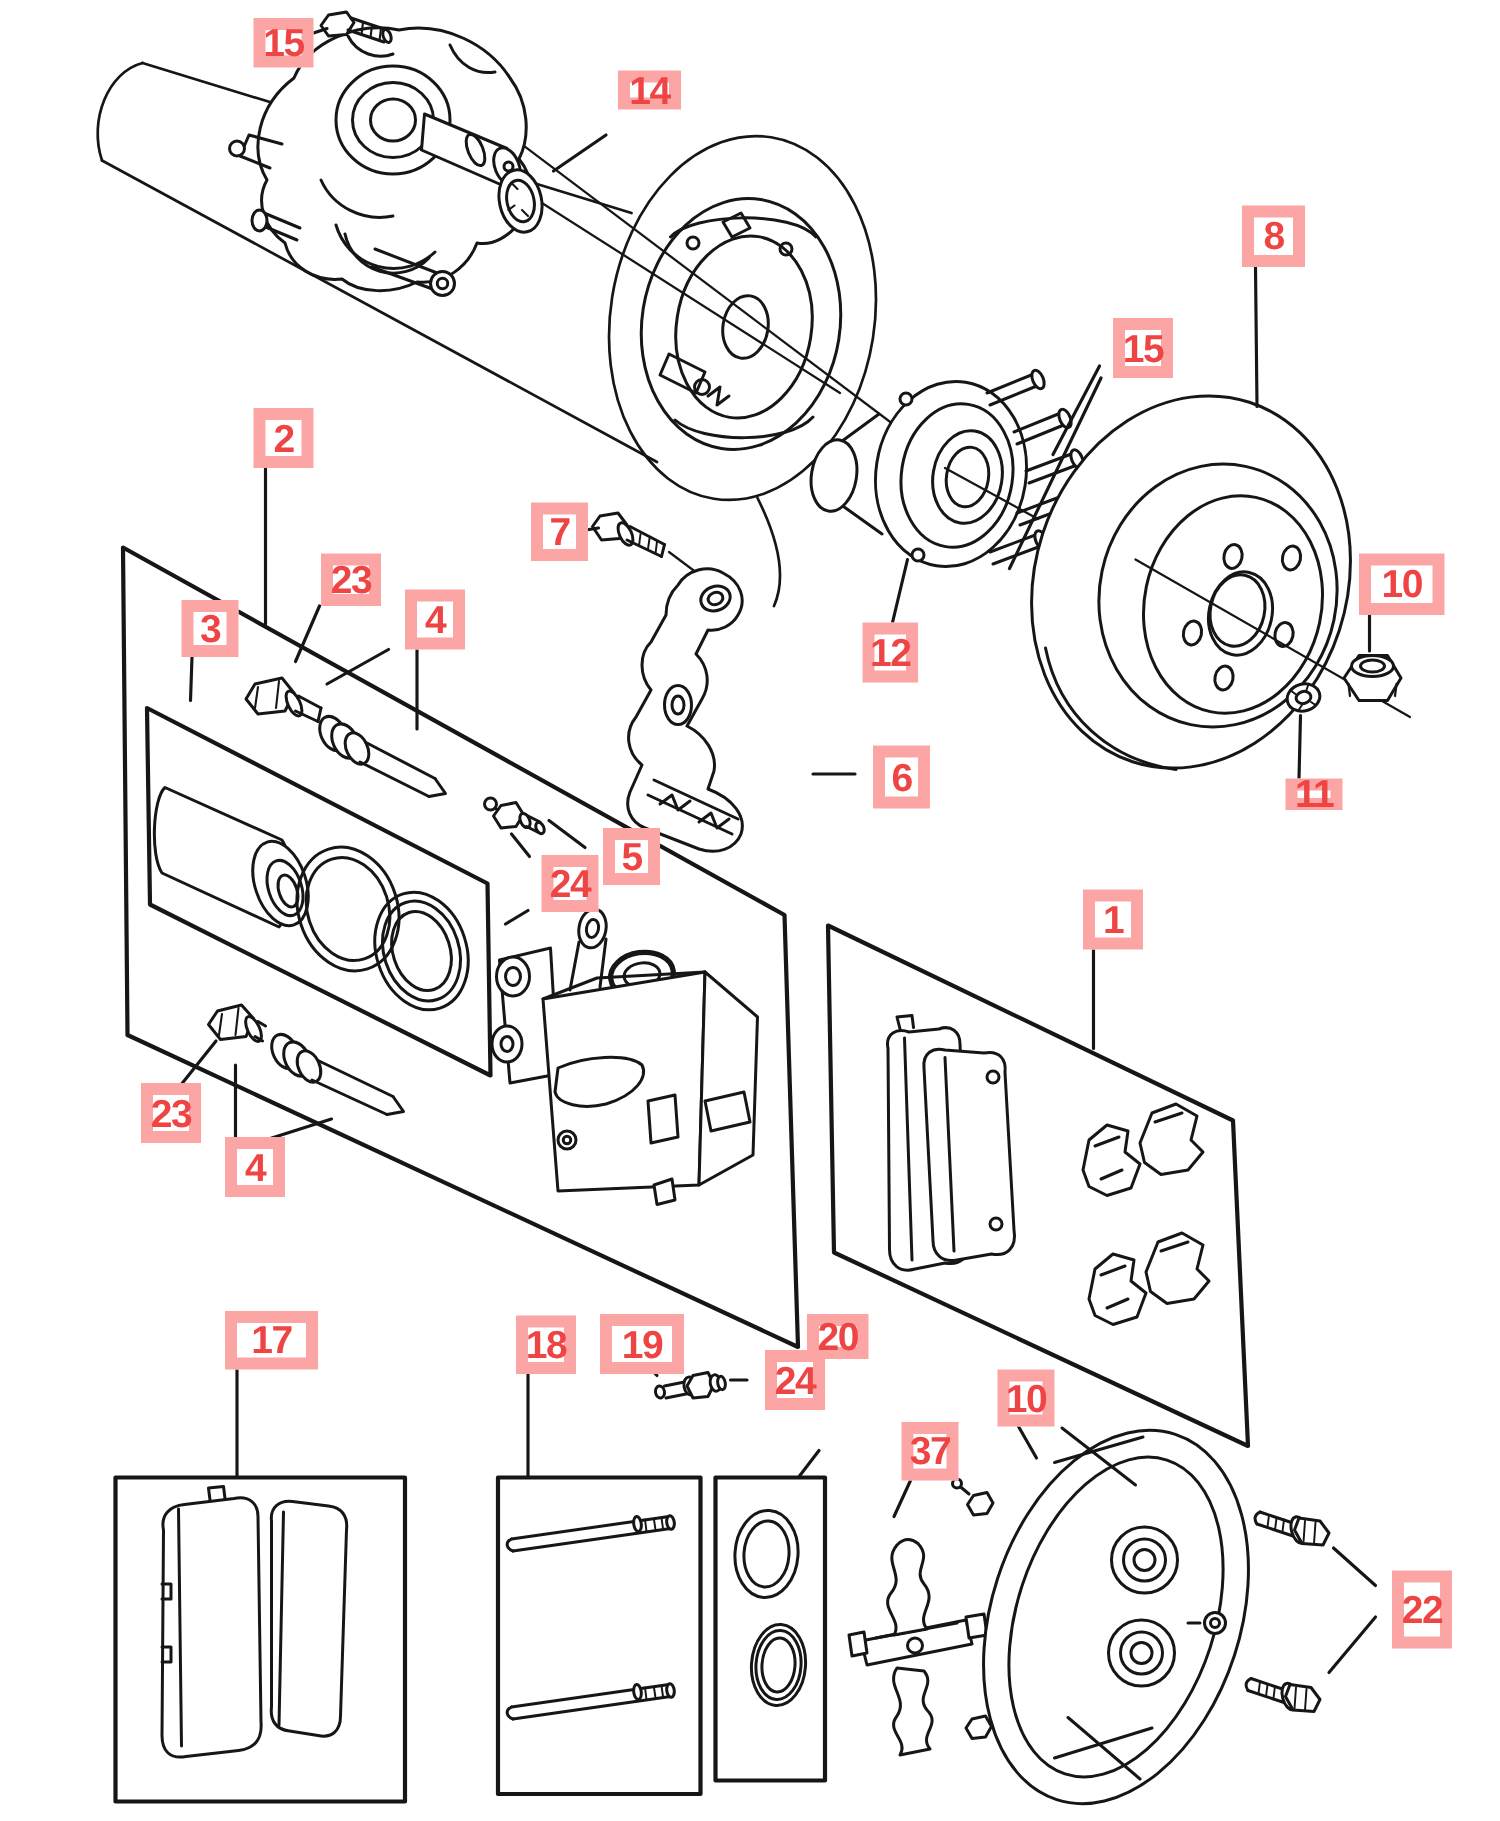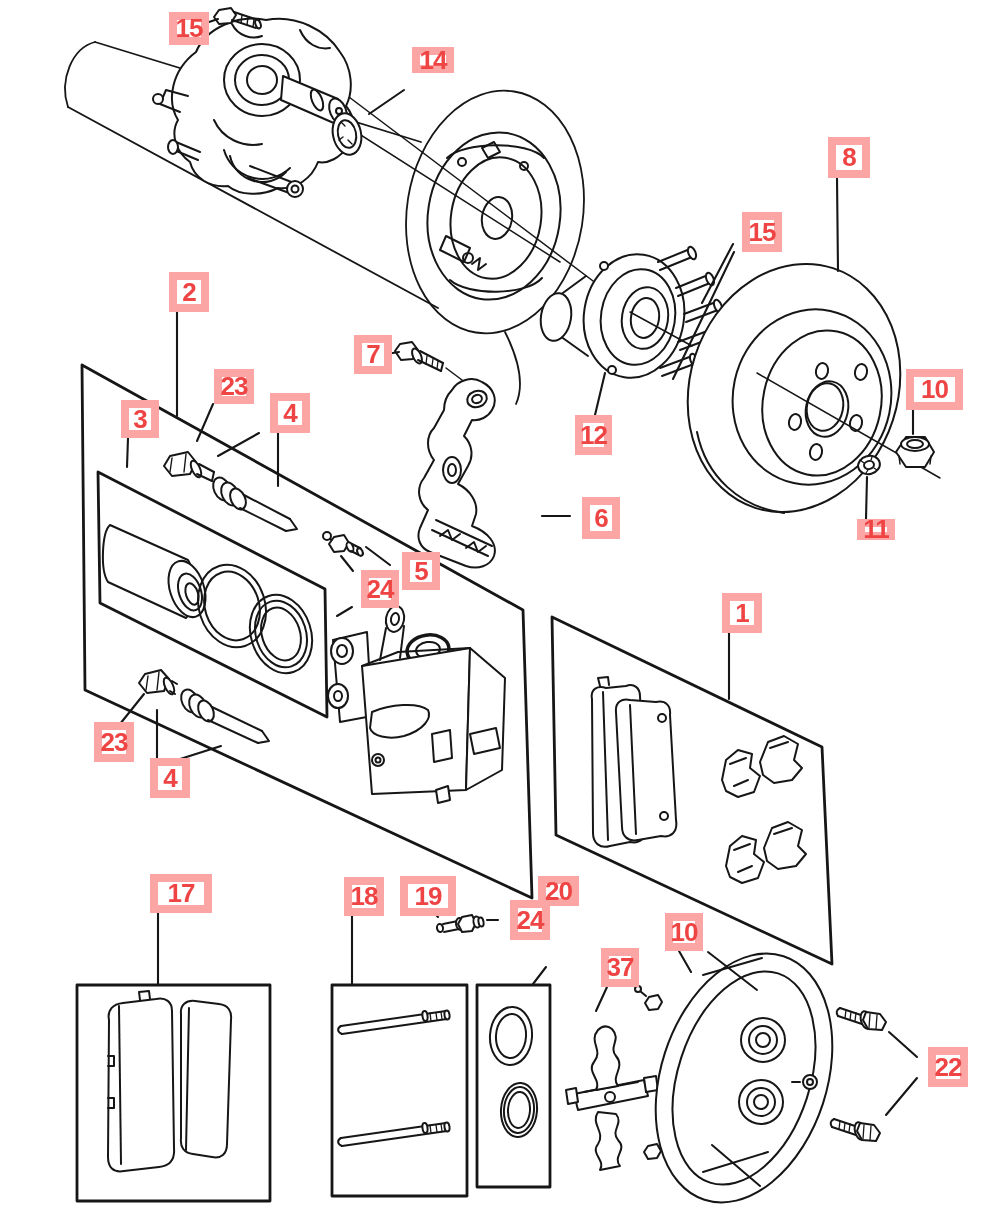--- a/index.html
+++ b/index.html
@@ -404,19 +404,19 @@
 <div class="co" style="left:563px;top:415px;width:37px;height:40px">12</div>
 <div class="co" style="left:730px;top:212px;width:40px;height:40px">15</div>
 <div class="co" style="left:400px;top:47px;width:42px;height:26px">14</div>
 <div class="co" style="left:157px;top:12px;width:40px;height:33px">15</div>
 <div class="co" style="left:653px;top:913px;width:38px;height:38px">10</div>
 <div class="co" style="left:138px;top:874px;width:62px;height:39px">17</div>
 <div class="co" style="left:332px;top:877px;width:40px;height:39px">18</div>
 <div class="co" style="left:388px;top:876px;width:56px;height:40px">19</div>
 <div class="co" style="left:526px;top:876px;width:41px;height:30px">20</div>
 <div class="co" style="left:589px;top:948px;width:38px;height:39px">37</div>
-<div class="co" style="left:916px;top:1047px;width:40px;height:40px">22</div>
+<div class="co" style="left:916px;top:1047px;width:40px;height:52px">22</div>
 <div class="co" style="left:202px;top:369px;width:40px;height:35px">23</div>
 <div class="co" style="left:82px;top:722px;width:40px;height:40px">23</div>
 <div class="co" style="left:349px;top:570px;width:38px;height:38px">24</div>
 <div class="co" style="left:498px;top:900px;width:40px;height:40px">24</div>
 
 </div>
 
 </body></html>

